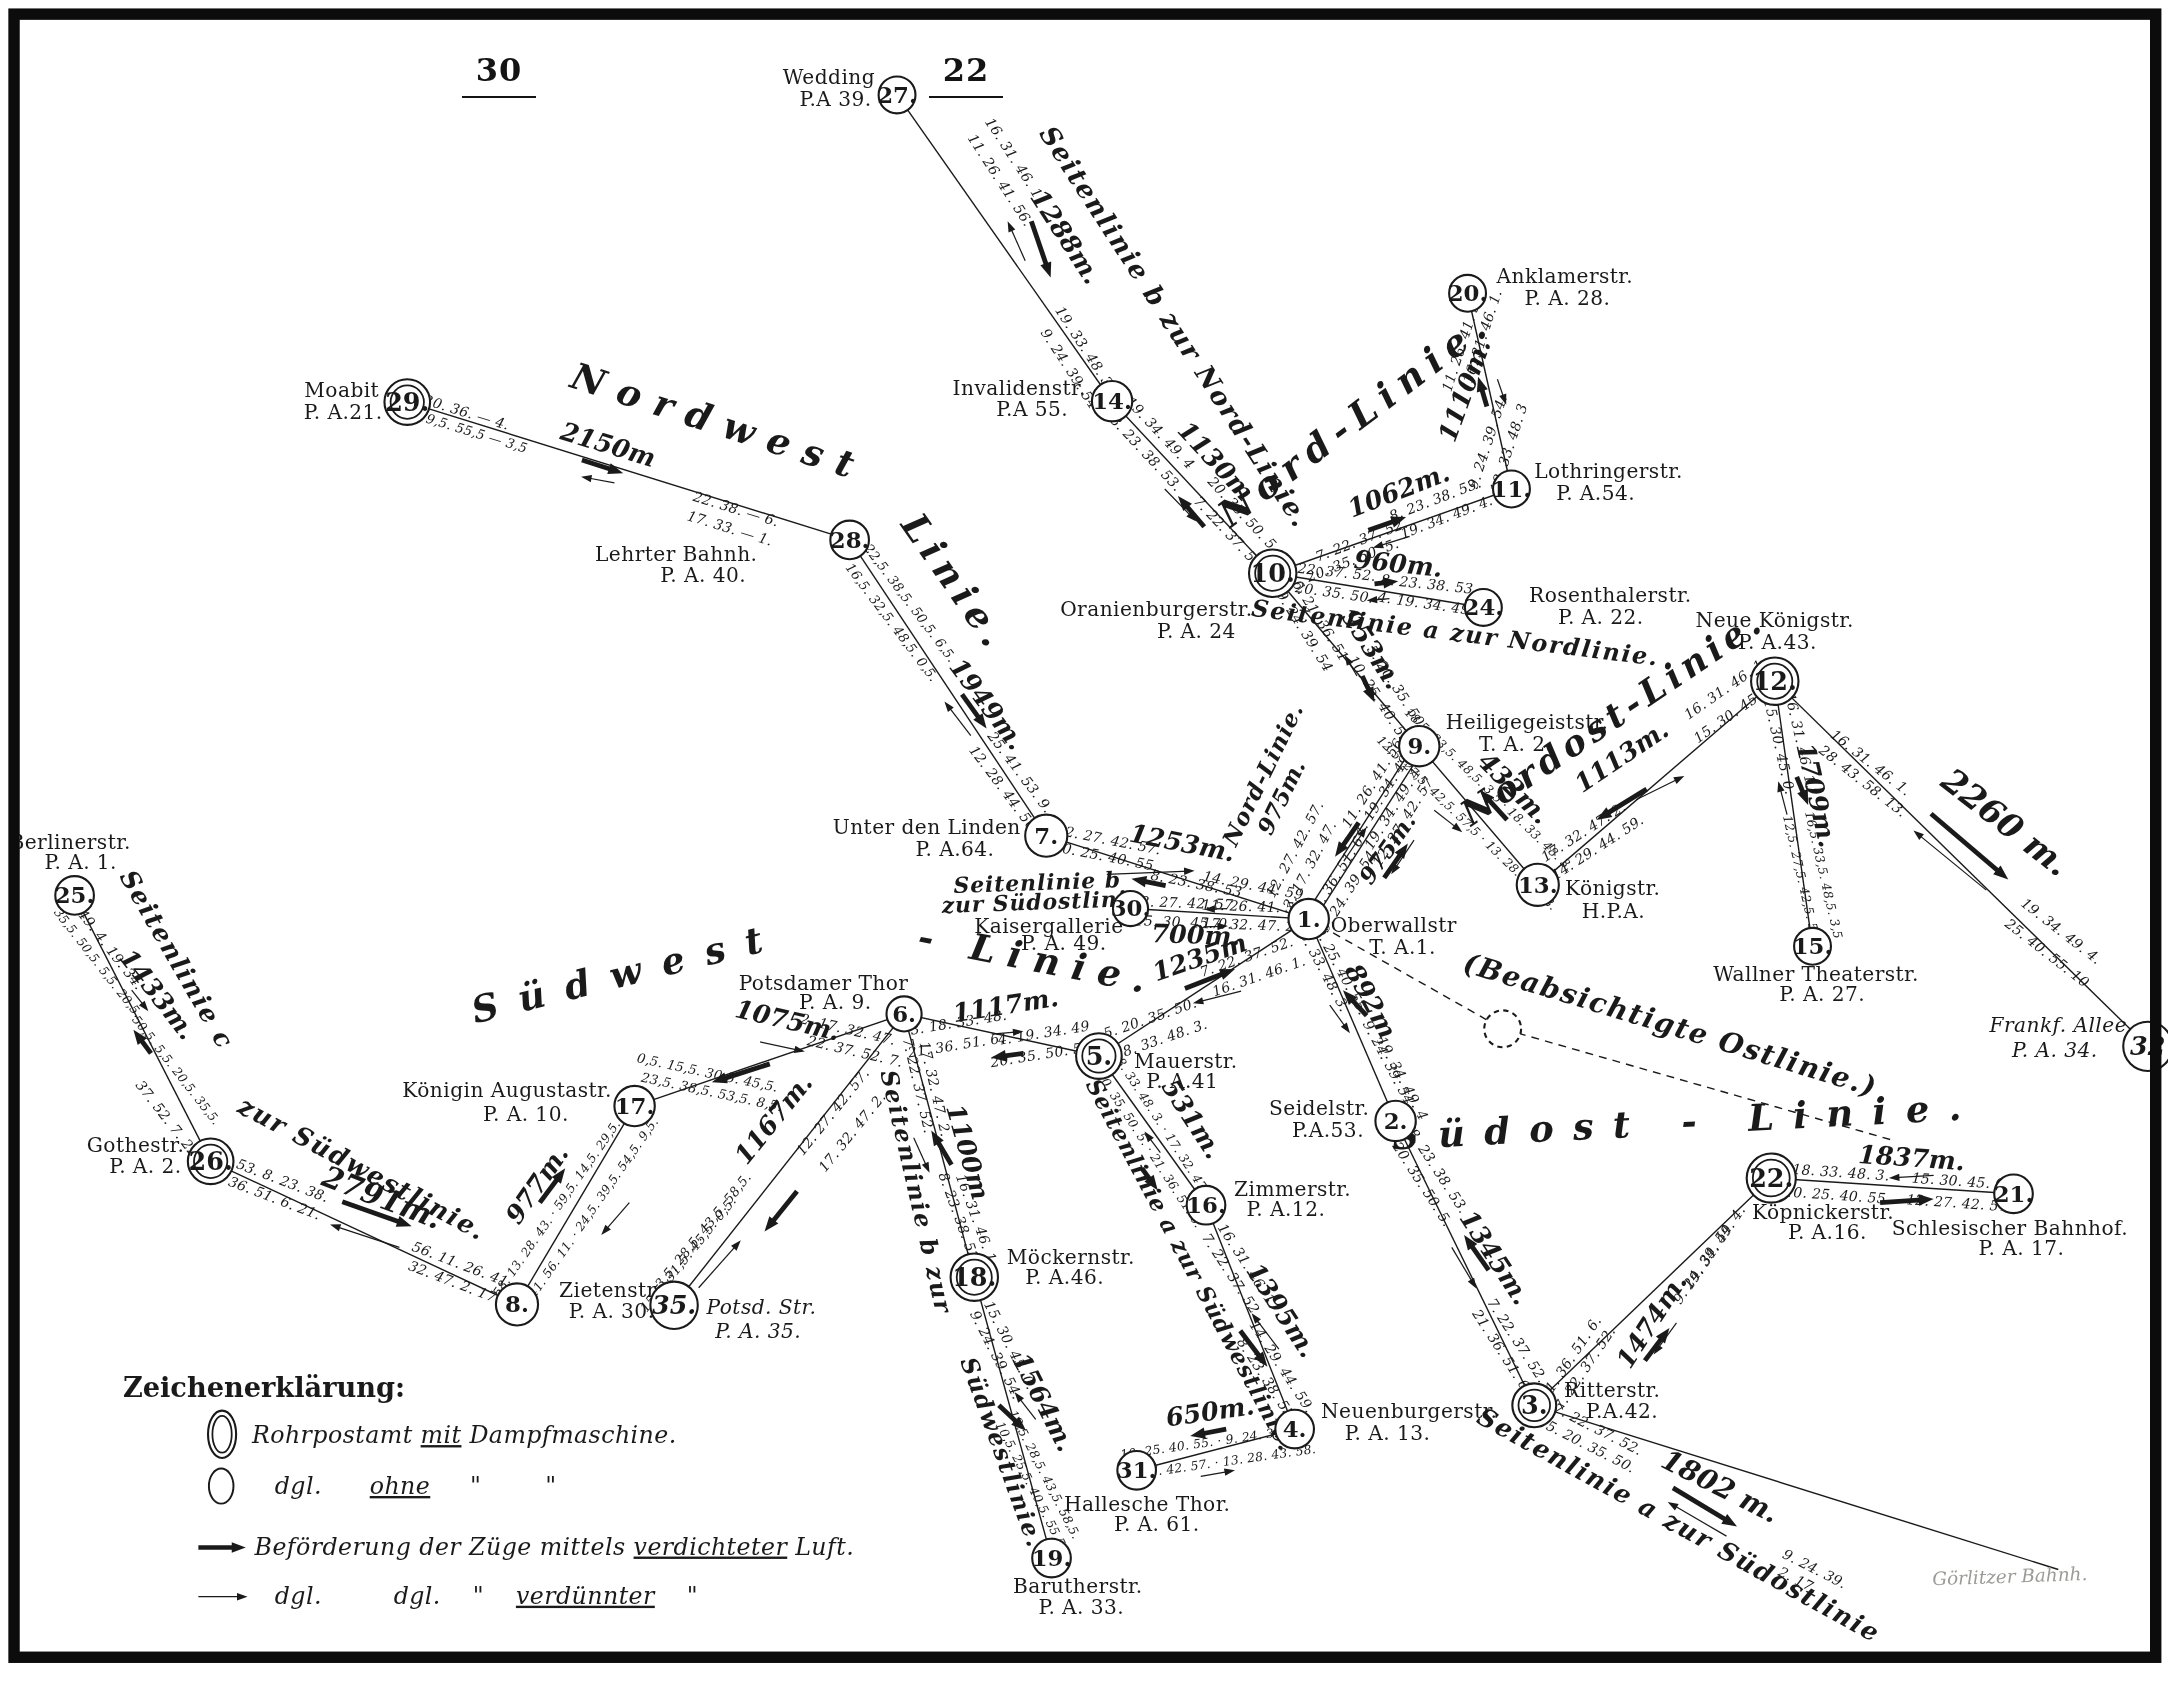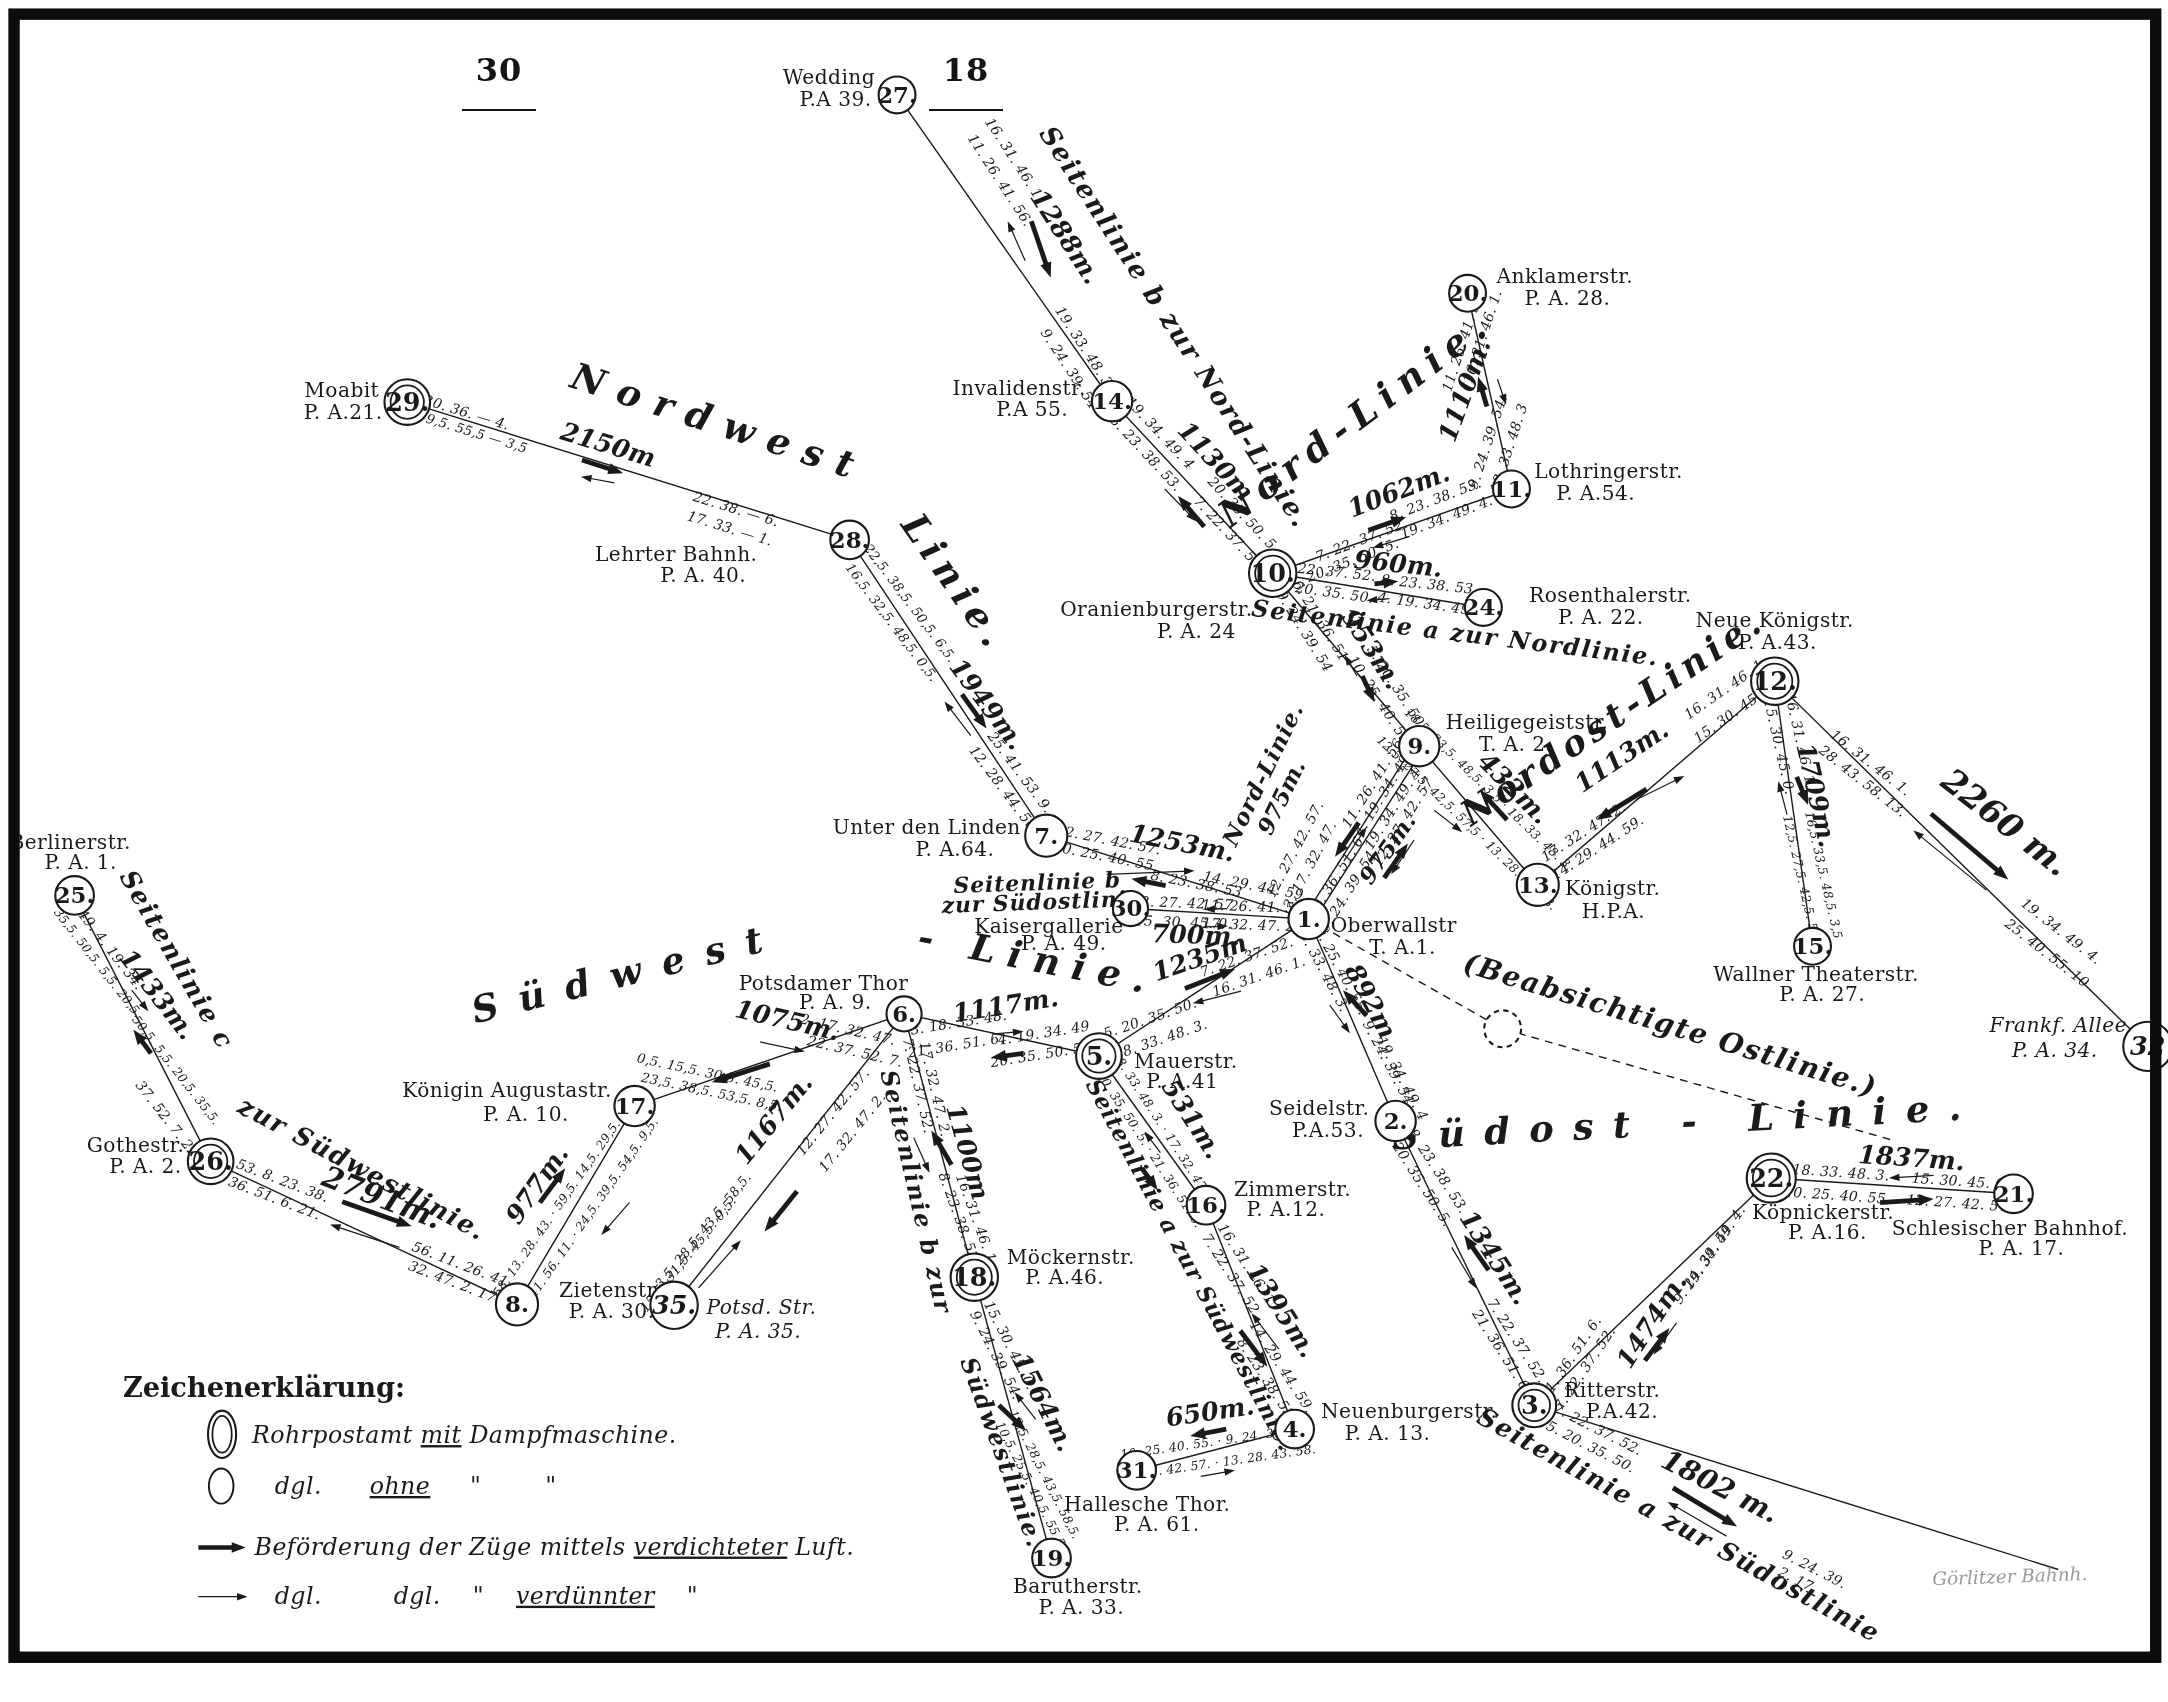--- a/index.html
+++ b/index.html
@@ -1,21 +1,21 @@
 <!DOCTYPE html>
 <html style="font-size:14px"><head>
 <meta charset="utf-8">
 <style>
   html,body{margin:0;padding:0;background:#e8e8e4;}
   .stage{position:relative;width:2168px;height:1703px;background:#ffffff;overflow:hidden;
          font-family:"DejaVu Serif", serif;}
   #map{position:absolute;left:0;top:0;}
   .pgnum{position:absolute;width:74px;text-align:center;font-family:"DejaVu Serif",serif;
          font-weight:bold;font-size:32px;color:#141414;border-bottom:2.6px solid #141414;
-         padding-bottom:20px;letter-spacing:0.9px;}
+         padding-bottom:7px;letter-spacing:0.9px;}
   .pgnum.left{left:462px;top:51px;}
   .pgnum.right{left:929px;top:51px;}
 </style>
 </head>
 <body>
 
 <div class="stage">
   <svg id="map" width="2168" height="1703" viewBox="0 0 2470 1940">
       <polyline points="1022,108 1267,457" fill="none" stroke="#1a1a1a" stroke-width="1.6"></polyline>
       <polyline points="1267,457 1450,653" fill="none" stroke="#1a1a1a" stroke-width="1.6"></polyline>
@@ -709,15 +709,15 @@
           <polygon points="282,1819 270,1814.8 270,1823.2" fill="#1a1a1a"></polygon>
         </g>
         <text x="287" y="1644" font-family="&quot;DejaVu Serif&quot;,serif" font-style="italic" font-size="27" letter-spacing="0.5" fill="#1a1a1a"><tspan>Rohrpostamt </tspan><tspan text-decoration="underline">mit</tspan><tspan> Dampfmaschine.</tspan></text>
         <text x="313" y="1702" font-family="&quot;DejaVu Serif&quot;,serif" font-style="italic" font-size="27" letter-spacing="0.5" fill="#1a1a1a"><tspan>dgl.</tspan><tspan>&nbsp;&nbsp;&nbsp;&nbsp;&nbsp;&nbsp;</tspan><tspan text-decoration="underline">ohne</tspan><tspan>&nbsp;&nbsp;&nbsp;&nbsp;&nbsp;"&nbsp;&nbsp;&nbsp;&nbsp;&nbsp;&nbsp;&nbsp;&nbsp;"</tspan></text>
         <text x="290" y="1771" font-family="&quot;DejaVu Serif&quot;,serif" font-style="italic" font-size="27" letter-spacing="0.5" fill="#1a1a1a"><tspan>Beförderung der Züge mittels </tspan><tspan text-decoration="underline">verdichteter</tspan><tspan> Luft.</tspan></text>
         <text x="313" y="1827" font-family="&quot;DejaVu Serif&quot;,serif" font-style="italic" font-size="27" letter-spacing="0.5" fill="#1a1a1a"><tspan>dgl.</tspan><tspan>&nbsp;&nbsp;&nbsp;&nbsp;&nbsp;&nbsp;&nbsp;&nbsp;&nbsp;</tspan><tspan>dgl.</tspan><tspan>&nbsp;&nbsp;&nbsp;&nbsp;"&nbsp;&nbsp;&nbsp;&nbsp;</tspan><tspan text-decoration="underline">verdünnter</tspan><tspan>&nbsp;&nbsp;&nbsp;&nbsp;"</tspan></text>
       </g>
       <rect x="16" y="16" width="2440" height="1872" fill="none" stroke="#0c0c0c" stroke-width="13"></rect>
     </svg>
   <div class="pgnum left">30</div>
-  <div class="pgnum right">18</div>
+  <div class="pgnum right">22</div>
 </div>
 
 
 </body></html>

